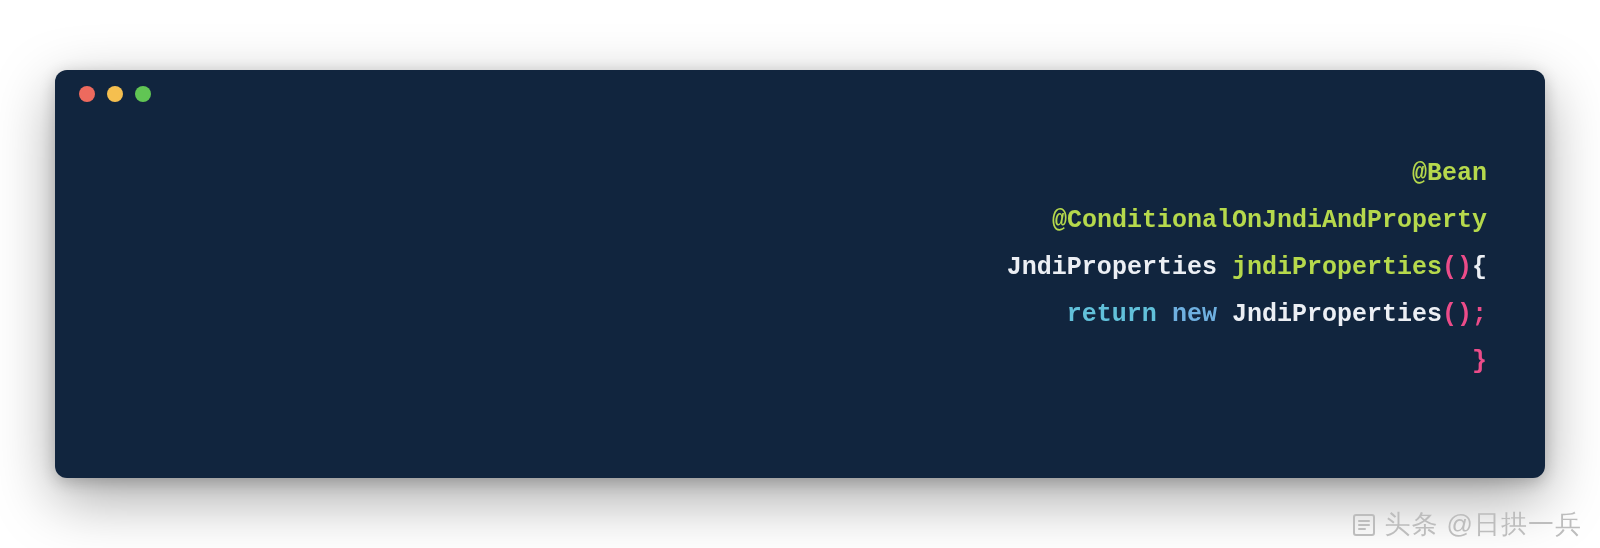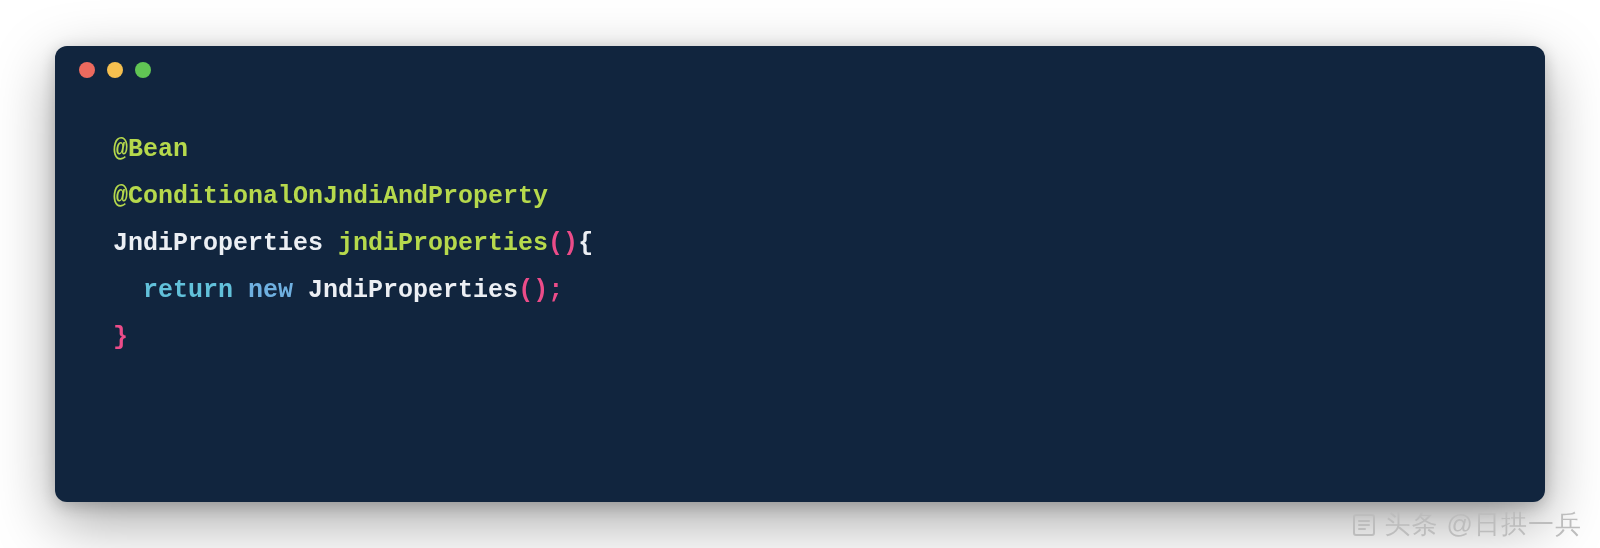--- a/index.html
+++ b/index.html
@@ -12,26 +12,27 @@
       height: 548px;
       background: #ffffff;
       display: flex;
       align-items: center;
       justify-content: center;
       position: relative;
       font-family: "SF Mono", "Monaco", "Menlo", "Consolas", "Courier New", monospace;
     }
     .window {
       width: 1490px;
-      height: 456px;
+      height: 408px;
       background: #11253e;
       border-radius: 12px;
       box-shadow: 0 20px 60px rgba(0,0,0,0.35), 0 4px 16px rgba(0,0,0,0.2);
       overflow: hidden;
       position: relative;
+      text-align: right;
     }
     .titlebar {
       height: 48px;
       display: flex;
       align-items: center;
       padding-left: 24px;
       gap: 12px;
     }
     .traffic-light {
       width: 16px;

